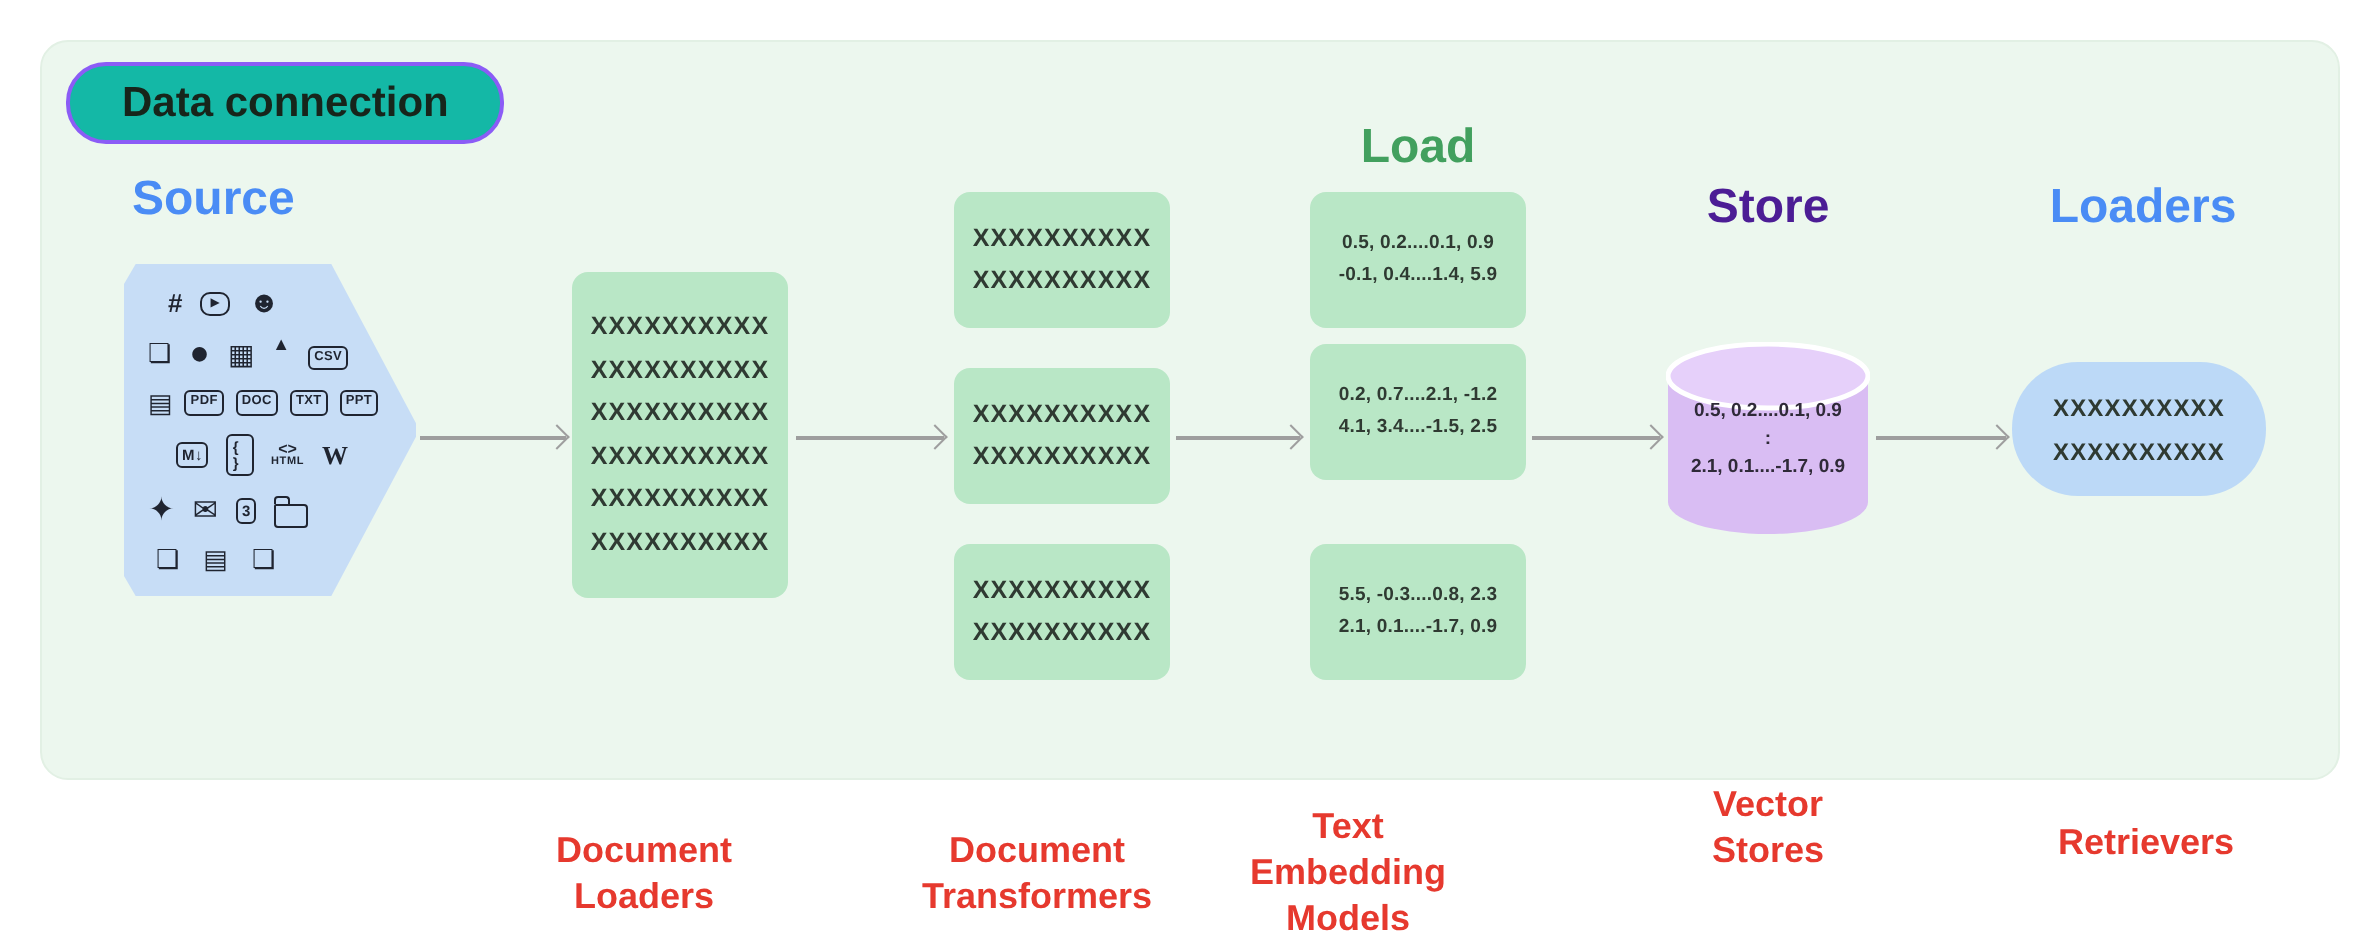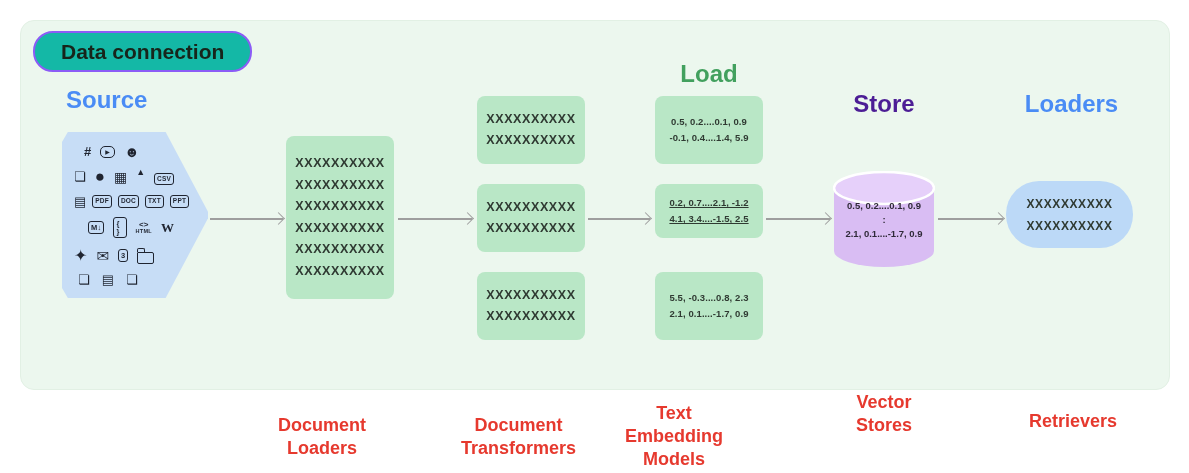--- a/index.html
+++ b/index.html
@@ -134,21 +134,21 @@
 
   <div class="gblock xtext" style="left:477px; top:96px;  width:108px; height:68px;">XXXXXXXXXX
 XXXXXXXXXX</div>
   <div class="gblock xtext" style="left:477px; top:184px; width:108px; height:68px;">XXXXXXXXXX
 XXXXXXXXXX</div>
   <div class="gblock xtext" style="left:477px; top:272px; width:108px; height:68px;">XXXXXXXXXX
 XXXXXXXXXX</div>
 
   <div class="gblock numtext" style="left:655px; top:96px;  width:108px; height:68px;">0.5, 0.2....0.1, 0.9
 -0.1, 0.4....1.4, 5.9</div>
-  <div class="gblock numtext" style="left:655px; top:184px; width:108px; height:54px;text-decoration:underline;">0.2, 0.7....2.1, -1.2
+  <div class="gblock numtext" style="left:655px; top:172px; width:108px; height:68px;">0.2, 0.7....2.1, -1.2
 4.1, 3.4....-1.5, 2.5</div>
   <div class="gblock numtext" style="left:655px; top:272px; width:108px; height:68px;">5.5, -0.3....0.8, 2.3
 2.1, 0.1....-1.7, 0.9</div>
 
   <svg class="cyl" viewBox="0 0 102 98">
     <path d="M1,17 L1,80 A50,16 0 0 0 101,80 L101,17" fill="#d9bdf3"></path>
     <ellipse cx="51" cy="17" rx="50" ry="16" fill="#e6d0fa" stroke="#ffffff" stroke-width="2.5"></ellipse>
   </svg>
   <div class="cyl-text">0.5, 0.2....0.1, 0.9
 :

